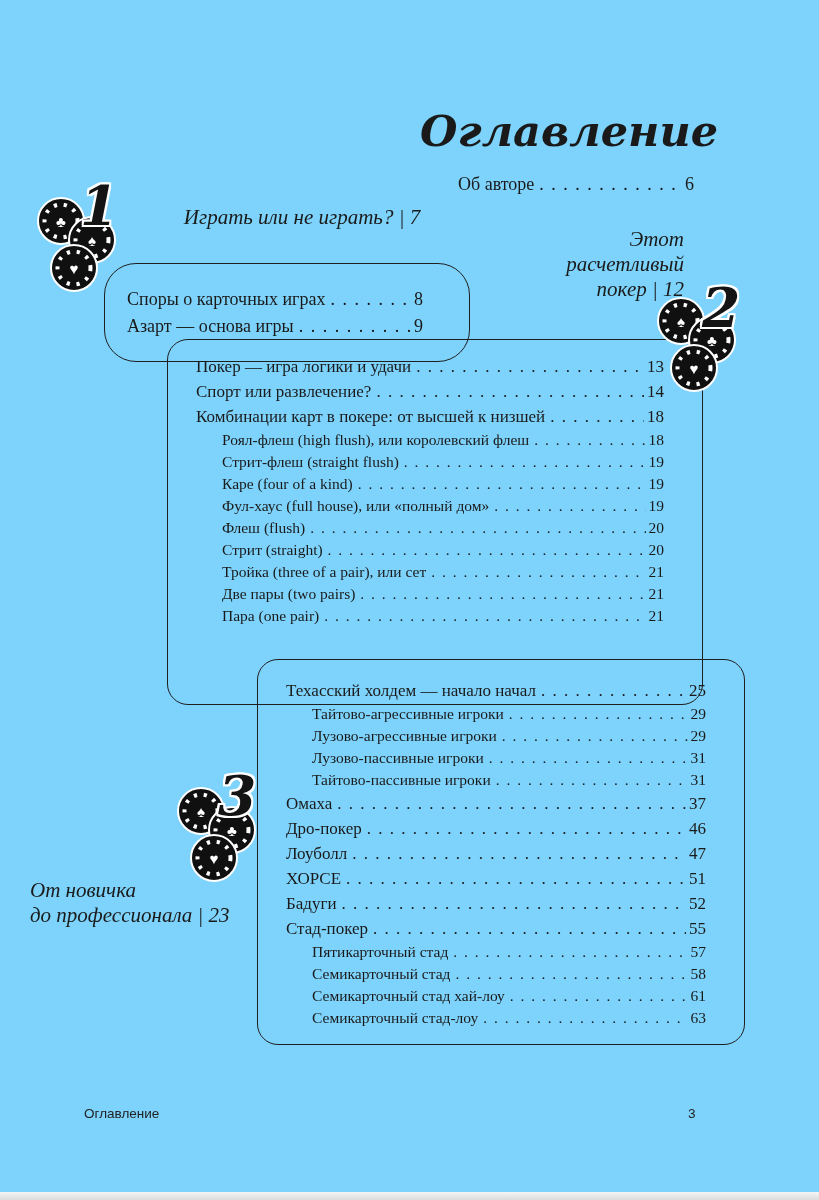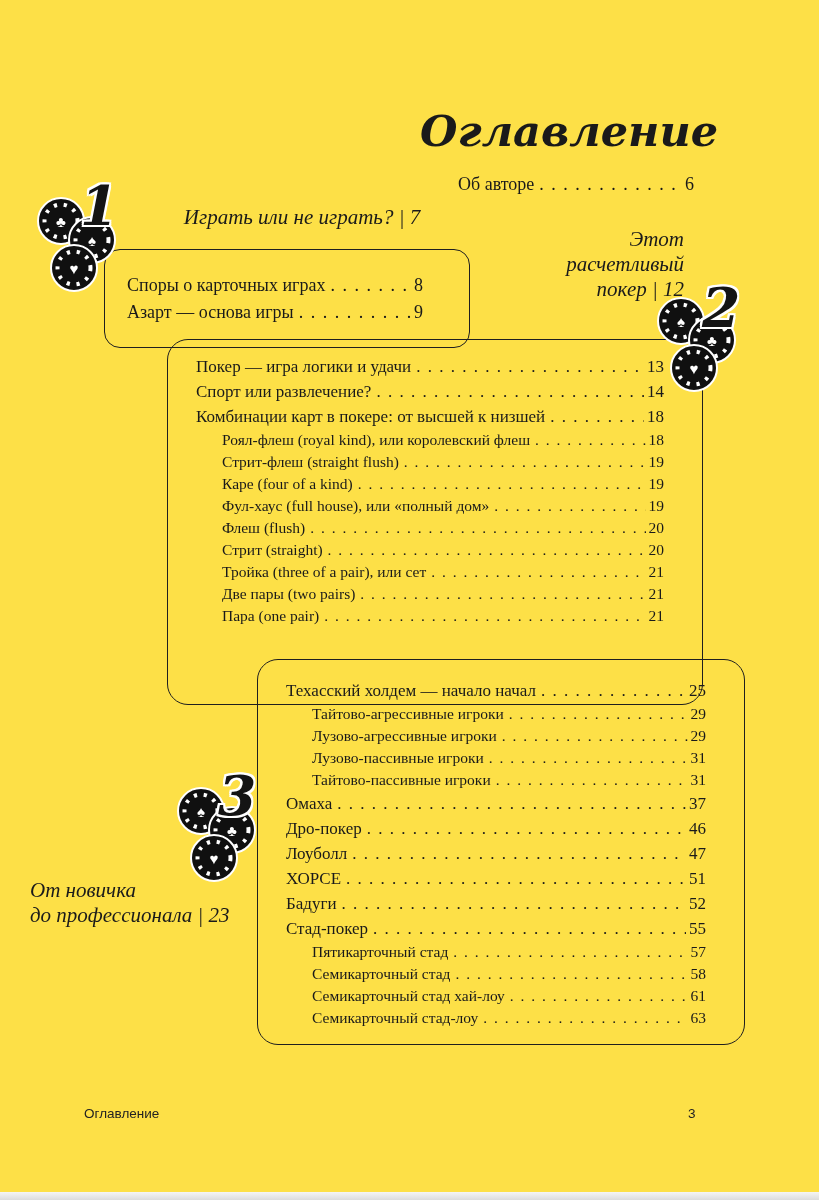--- a/index.html
+++ b/index.html
@@ -1,18 +1,18 @@
 <!DOCTYPE html>
 <html><head>
 <meta charset="utf-8">
 <style>
   html,body { margin:0; padding:0; background:#f3f3f3; }
   .page {
     position:relative; width:819px; height:1200px; margin:0 auto;
-    background:#fde047; overflow:hidden;
+    background:#7dd3fc; overflow:hidden;
     font-family:"Liberation Serif", serif; color:#1a1a1a;
   }
   .scan-edge {
     position:absolute; left:0; bottom:0; width:100%; height:8px;
     background:linear-gradient(#f5f5f5,#dcdcdc);
   }
 
   
   .doc-title {
     position:absolute; left:420px; top:108px; width:290px;
@@ -27,21 +27,21 @@
   }
   .heading-1 { left:168px; top:205px; width:268px; text-align:center; }
   .heading-2 { left:470px; top:227px; width:214px; text-align:right; }
   .heading-3 { left:30px;  top:878px; width:222px; text-align:left; }
 
   
   .box {
     position:absolute; box-sizing:border-box;
     border:1.5px solid #1f1f1f; border-radius:21px; background:transparent;
   }
-  .box-1 { left:104px; top:249px; width:366px; height:99px; border-radius:16px; }
+  .box-1 { left:104px; top:263px; width:366px; height:99px; border-radius:32px; }
   .box-2 { left:167px; top:339px; width:536px; height:366px; }
   .box-3 { left:257px; top:659px; width:488px; height:386px; }
 
   .box-1 .toc { padding:22px 46px 0 22px; }
   .box-2 .toc { padding:14px 38px 0 28px; }
   .box-3 .toc { padding:18px 38px 0 28px; }
 
   
   .row { display:flex; align-items:baseline; font-size:17px; line-height:25px;justify-content:center; }
   .box-1 .row { font-size:18px; line-height:27px; }
@@ -195,21 +195,21 @@
           <span class="pg">14</span>
         </div>
 
         <div class="row">
           <span class="lbl">Комбинации карт в покере: от высшей к низшей</span>
           <span class="dots"></span>
           <span class="pg">18</span>
         </div>
 
         <div class="row sub">
-          <span class="lbl">Роял-флеш (royal kind), или королевский флеш</span>
+          <span class="lbl">Роял-флеш (high flush), или королевский флеш</span>
           <span class="dots"></span>
           <span class="pg">18</span>
         </div>
 
         <div class="row sub">
           <span class="lbl">Стрит-флеш (straight flush)</span>
           <span class="dots"></span>
           <span class="pg">19</span>
         </div>
 

